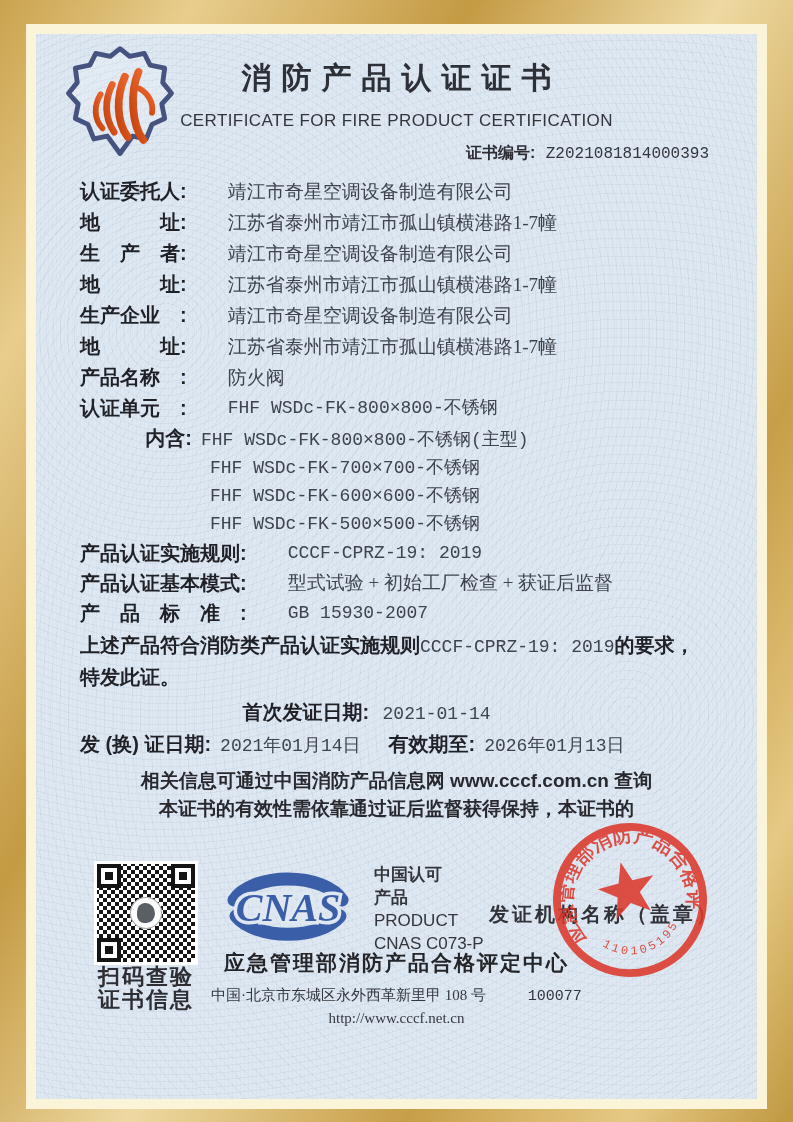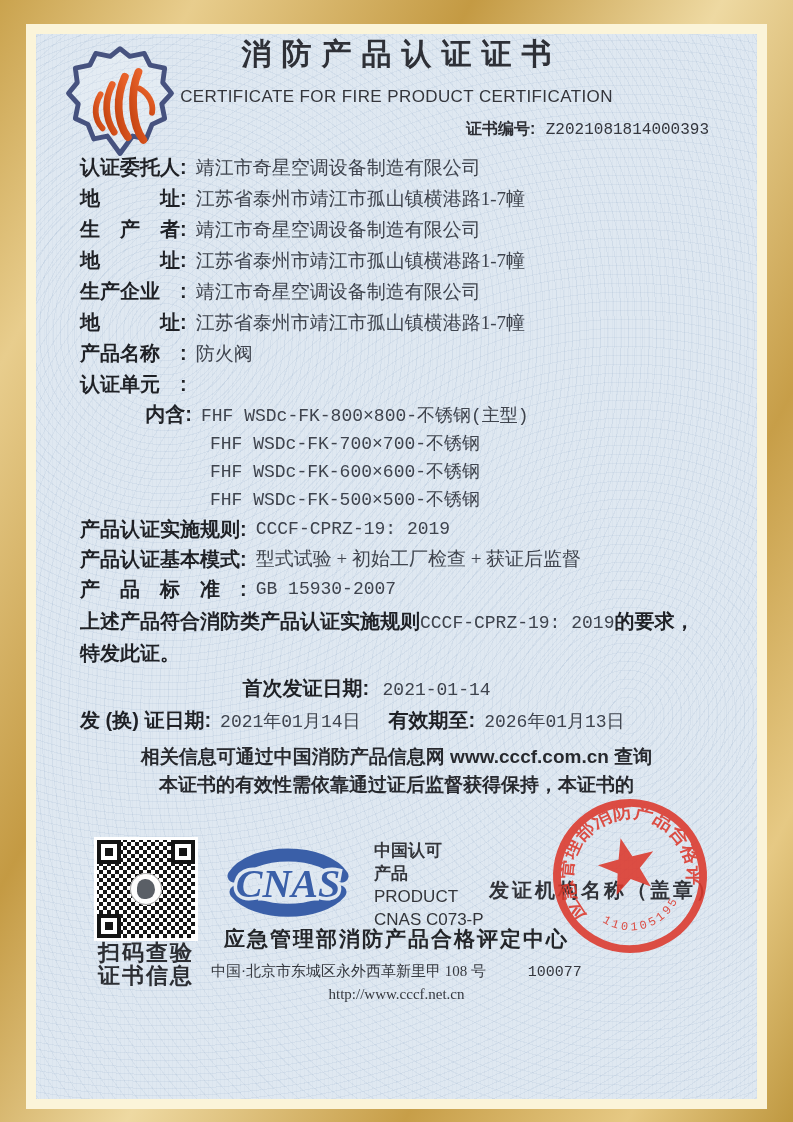--- a/index.html
+++ b/index.html
@@ -16,35 +16,35 @@
     border:10px solid #fbf4d9;
     background-color:#dfe8f1;
     background-image:
       repeating-radial-gradient(circle at 18% 28%, rgba(108,140,180,0.10) 0 1px, rgba(0,0,0,0) 1px 7px),
       repeating-radial-gradient(circle at 82% 64%, rgba(108,140,180,0.09) 0 1px, rgba(0,0,0,0) 1px 9px),
       repeating-linear-gradient(90deg, rgba(150,175,205,0.07) 0 1px, rgba(0,0,0,0) 1px 4px);
     padding:0 44px;
     overflow:hidden;
   }
   
-  .header { position:relative; }
+  .header { position:relative; padding-top:24px; }
   .emblem { position:absolute; left:-28px; top:2px; }
   .title {
     text-align:center; font-size:30px; font-weight:bold; letter-spacing:10px;
     color:#2e3037; padding-left:10px;
   }
   .subtitle {
     text-align:center; font-size:17px; color:#33353b; margin-top:12px; letter-spacing:0.4px;
   }
   .certno-line { text-align:right; padding-right:4px; margin-top:12px; font-size:16px; }
   .certno-label { font-weight:bold; color:#2b2d33; }
   .certno-value { font-family:"Liberation Mono","DejaVu Sans Mono",monospace; color:#34363d; margin-left:6px; }
   
   .fields { margin-top:12px; }
-  .row { display:flex; align-items:center; line-height:31px; }
+  .row { display:flex; align-items:center; line-height:31px;gap:32px; }
   .lab {
     font-weight:bold; font-size:20px; color:#1f2126; white-space:pre; flex:none;
   }
   .val { font-size:19px; color:#3e434d; margin-left:9px; white-space:pre; }
   .val-cn { font-family:"Liberation Serif","DejaVu Serif",serif; }
   .val-mono { font-family:"Liberation Mono","DejaVu Sans Mono",monospace; font-size:18px; }
   
   .inc-row { display:flex; align-items:baseline; line-height:28px; }
   .inc-label { width:112px; text-align:right; font-weight:bold; font-size:20px; color:#1f2126; flex:none; white-space:pre; }
   .inc-val { font-size:18px; color:#3e434d; margin-left:9px; font-family:"Liberation Mono","DejaVu Sans Mono",monospace; white-space:pre; }
@@ -151,20 +151,21 @@
     <div class="row">
       <span class="lab">地　　　址:</span>
       <span class="val val-cn">江苏省泰州市靖江市孤山镇横港路1-7幢</span>
     </div>
     <div class="row">
       <span class="lab">产品名称　:</span>
       <span class="val val-cn">防火阀</span>
     </div>
     <div class="row">
       <span class="lab">认证单元　:</span>
+      <span class="val val-mono">FHF WSDc-FK-800×800-不锈钢</span>
     </div>
   </div>
 
   <div>
     <div class="inc-row">
       <span class="inc-label">内含:</span>
       <span class="inc-val">FHF WSDc-FK-800×800-不锈钢(主型)</span>
     </div>
     <div class="inc-row inc-cont">
       <span class="inc-val">FHF WSDc-FK-700×700-不锈钢</span>

